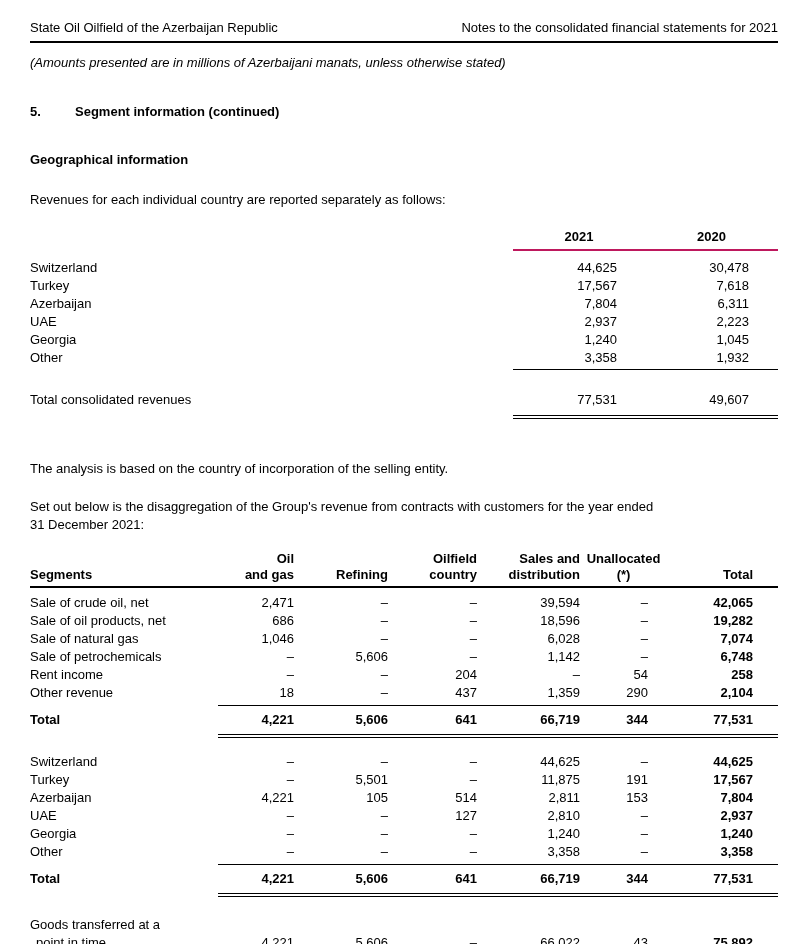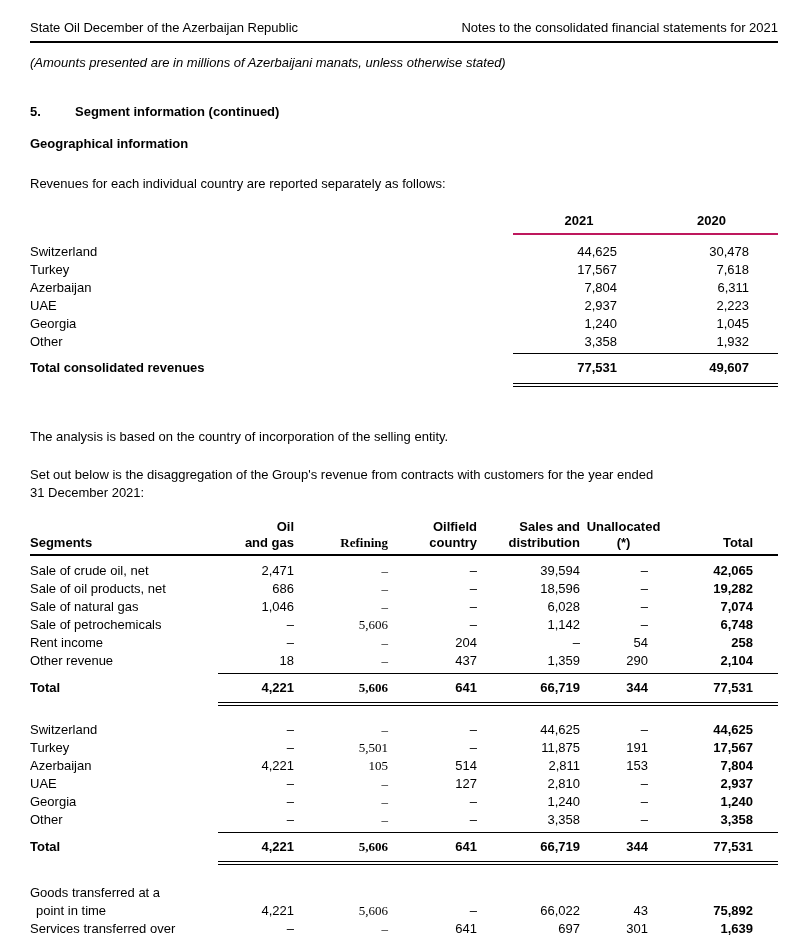--- a/index.html
+++ b/index.html
@@ -17,47 +17,47 @@
   
   .doc-header{
     display:flex;justify-content:space-between;
     padding-top:20px;padding-bottom:5px;
     border-bottom:2px solid #000;
     line-height:16px;
   }
   .amounts-note{font-style:italic;margin-top:12px;line-height:16px;}
   .section-h{display:flex;margin-top:33px;font-weight:bold;line-height:16px;}
   .section-num{width:45px;}
-  .geo-h{font-weight:bold;margin-top:16px;line-height:16px;}
+  .geo-h{font-weight:bold;margin-top:32px;line-height:16px;}
   .intro{margin-top:24px;line-height:16px;}
 
   
   .t1{margin-top:20px;}
   .t1 .gr{display:grid;grid-template-columns:483px 132px 133px;line-height:18px;}
   .t1 .gr > div:nth-child(2),
   .t1 .gr > div:nth-child(3){text-align:right;}
   .t1 .body .gr > div:nth-child(2){padding-right:28px;}
   .t1 .body .gr > div:nth-child(3){padding-right:29px;}
   .t1-hdr > div{font-weight:bold;text-align:center !important;padding-bottom:3px;border-bottom:2px solid #be185d;}
   .t1-hdr > div:first-child{border-bottom:none;}
   .t1 .body{margin-top:8px;}
   .rule-t1{margin-left:483px;border-top:1px solid #000;margin-top:2px;}
   .dbl-t1{margin-left:483px;height:2px;border-top:1px solid #000;border-bottom:1px solid #000;margin-top:2px;}
-  .t1 .total .gr{font-weight:bold;padding:5px 0 4px 0;}
+  .t1 .total .gr{font-weight:normal;padding:5px 0 4px 0;margin-top:16px;}
 
   .analysis{margin-top:42px;line-height:16px;}
   .intro2{margin-top:21px;line-height:18px;}
   .intro2 span{display:block;}
 
   
   .t2{margin-top:17px;}
   .t2 .gr{display:grid;grid-template-columns:170px 100px 95px 90px 100px 83px 110px;line-height:18px;}
   .t2 .gr > div:nth-child(n+2){text-align:right;}
   .t2 .gr > div:nth-child(2){padding-right:6px;}
-  .t2 .gr > div:nth-child(3){padding-right:7px;font-family:Liberation Serif, serif;}
+  .t2 .gr > div:nth-child(3){padding-right:7px;}
   .t2 .gr > div:nth-child(4){padding-right:8px;}
   .t2 .gr > div:nth-child(5){padding-right:5px;}
   .t2 .gr > div:nth-child(6){padding-right:20px;}
   .t2 .gr > div:nth-child(7){padding-right:25px;font-weight:bold;}
   .t2-hdr{align-items:end;font-weight:bold;border-bottom:2.5px solid #000;padding-bottom:3px;}
   .t2-hdr > div{line-height:16px;}
   .t2-hdr > div:nth-child(6){text-align:center !important;padding-right:6px !important;}
   .t2 .body{margin-top:6px;}
   .rule-t2{margin-left:188px;border-top:1px solid #000;margin-top:3px;}
   .dbl-t2{margin-left:188px;height:2px;border-top:1px solid #000;border-bottom:1px solid #000;margin-top:2px;}
@@ -66,21 +66,21 @@
   .t2 .sec-gap-lg{height:19px;}
   .two-line .gr{align-items:end;}
   .two-line .lbl2{padding-left:6px;}
 </style>
 </head>
 <body>
 
 <div class="page">
 
   <div class="doc-header">
-    <div>State Oil December of the Azerbaijan Republic</div>
+    <div>State Oil Oilfield of the Azerbaijan Republic</div>
     <div>Notes to the consolidated financial statements for 2021</div>
   </div>
 
   <div class="amounts-note">(Amounts presented are in millions of Azerbaijani manats, unless otherwise stated)</div>
 
   <div class="section-h">
     <div class="section-num">5.</div>
     <div>Segment information (continued)</div>
   </div>
 

